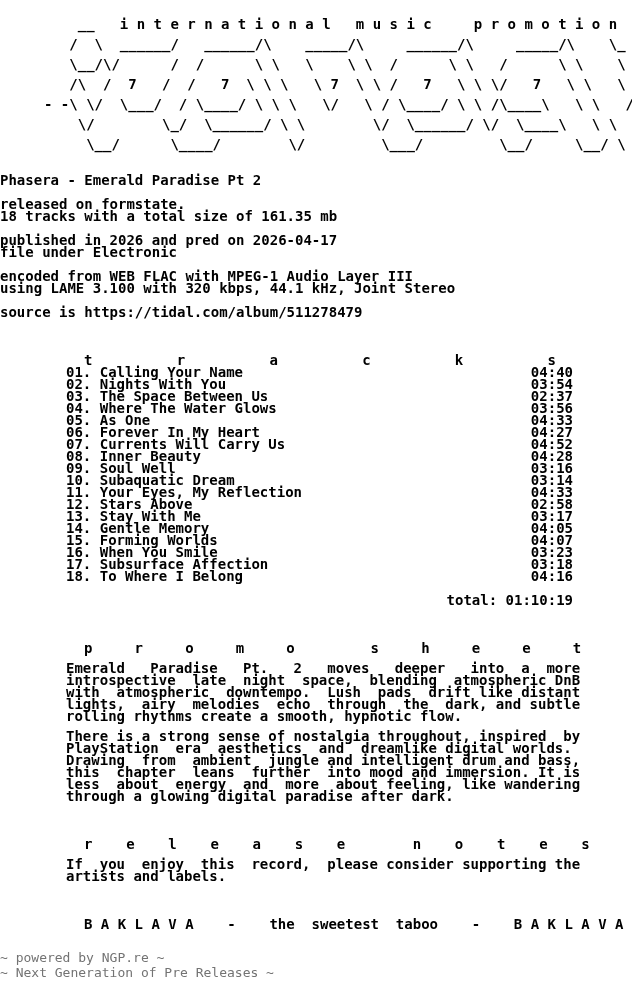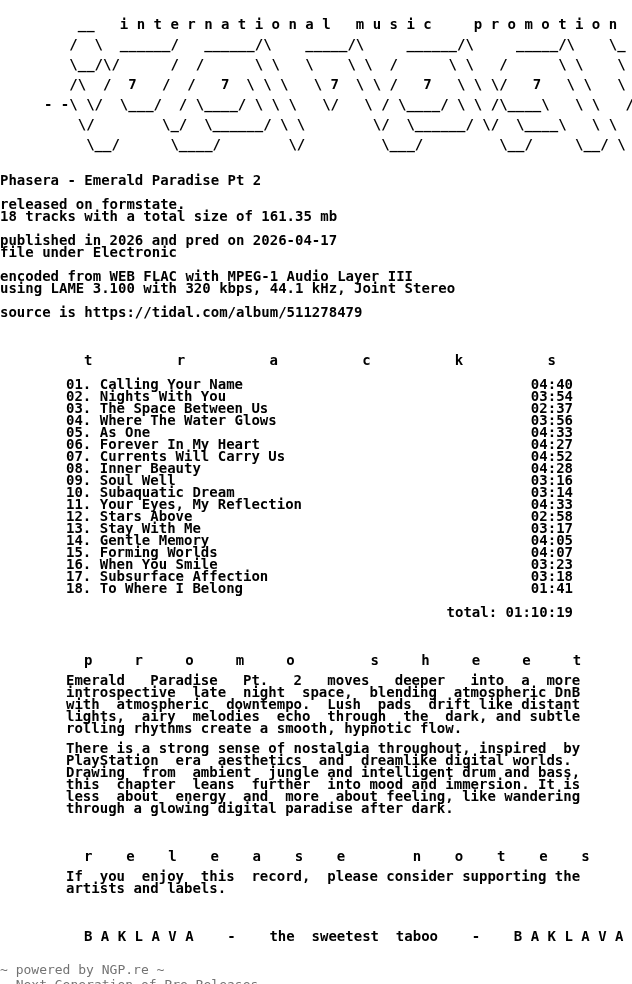--- a/index.html
+++ b/index.html
@@ -31,21 +31,20 @@
   .release-title { margin-top: 20px; }
 
   .info-block { margin-top: 12px; }
 
   .section-header {
     margin-top: 36px;
     margin-left: 84px;
   }
 
   .tracklist {
-    margin-top: 12px;
     margin-left: 66px;
     width: 507px;
   }
   .track-row {
     display: flex;
     justify-content: space-between;
   }
   .total-row {
     margin-top: 12px;
     margin-left: 66px;
@@ -168,21 +167,21 @@
     <div class="track-row">
       <span class="pre">16. When You Smile</span>
       <span class="pre">03:23</span>
     </div>
     <div class="track-row">
       <span class="pre">17. Subsurface Affection</span>
       <span class="pre">03:18</span>
     </div>
     <div class="track-row">
       <span class="pre">18. To Where I Belong</span>
-      <span class="pre">01:41</span>
+      <span class="pre">04:16</span>
     </div>
   </div>
 
 <div class="total-row pre">total: 01:10:19</div>
 
 <div class="section-header pre">p     r     o     m     o         s     h     e     e     t</div>
 
 <div class="paragraph pre">Emerald   Paradise   Pt.   2   moves   deeper   into  a  more
 introspective  late  night  space,  blending  atmospheric DnB
 with  atmospheric  downtempo.  Lush  pads  drift like distant

